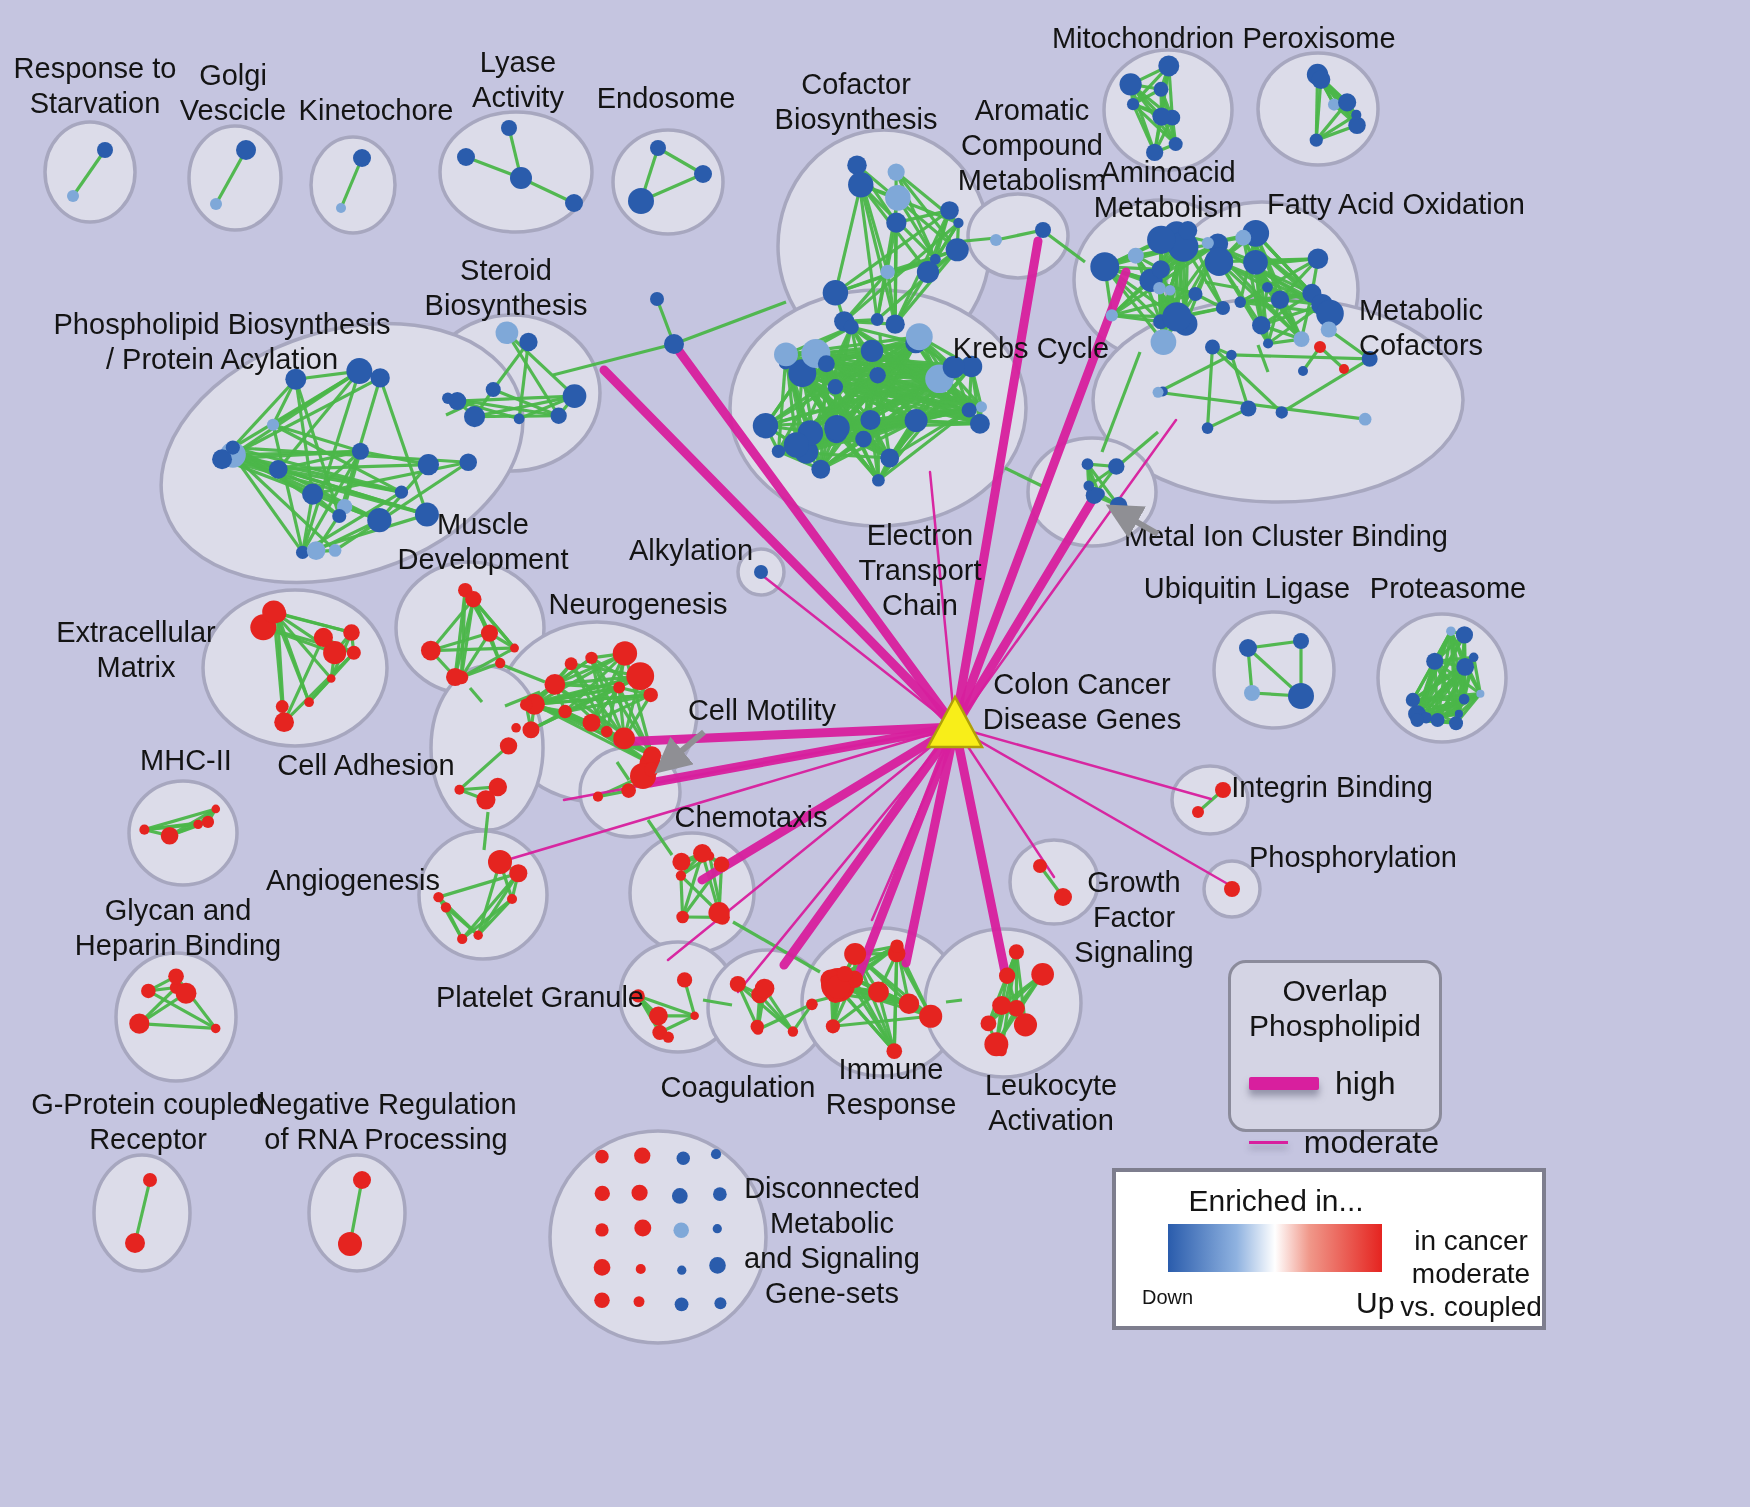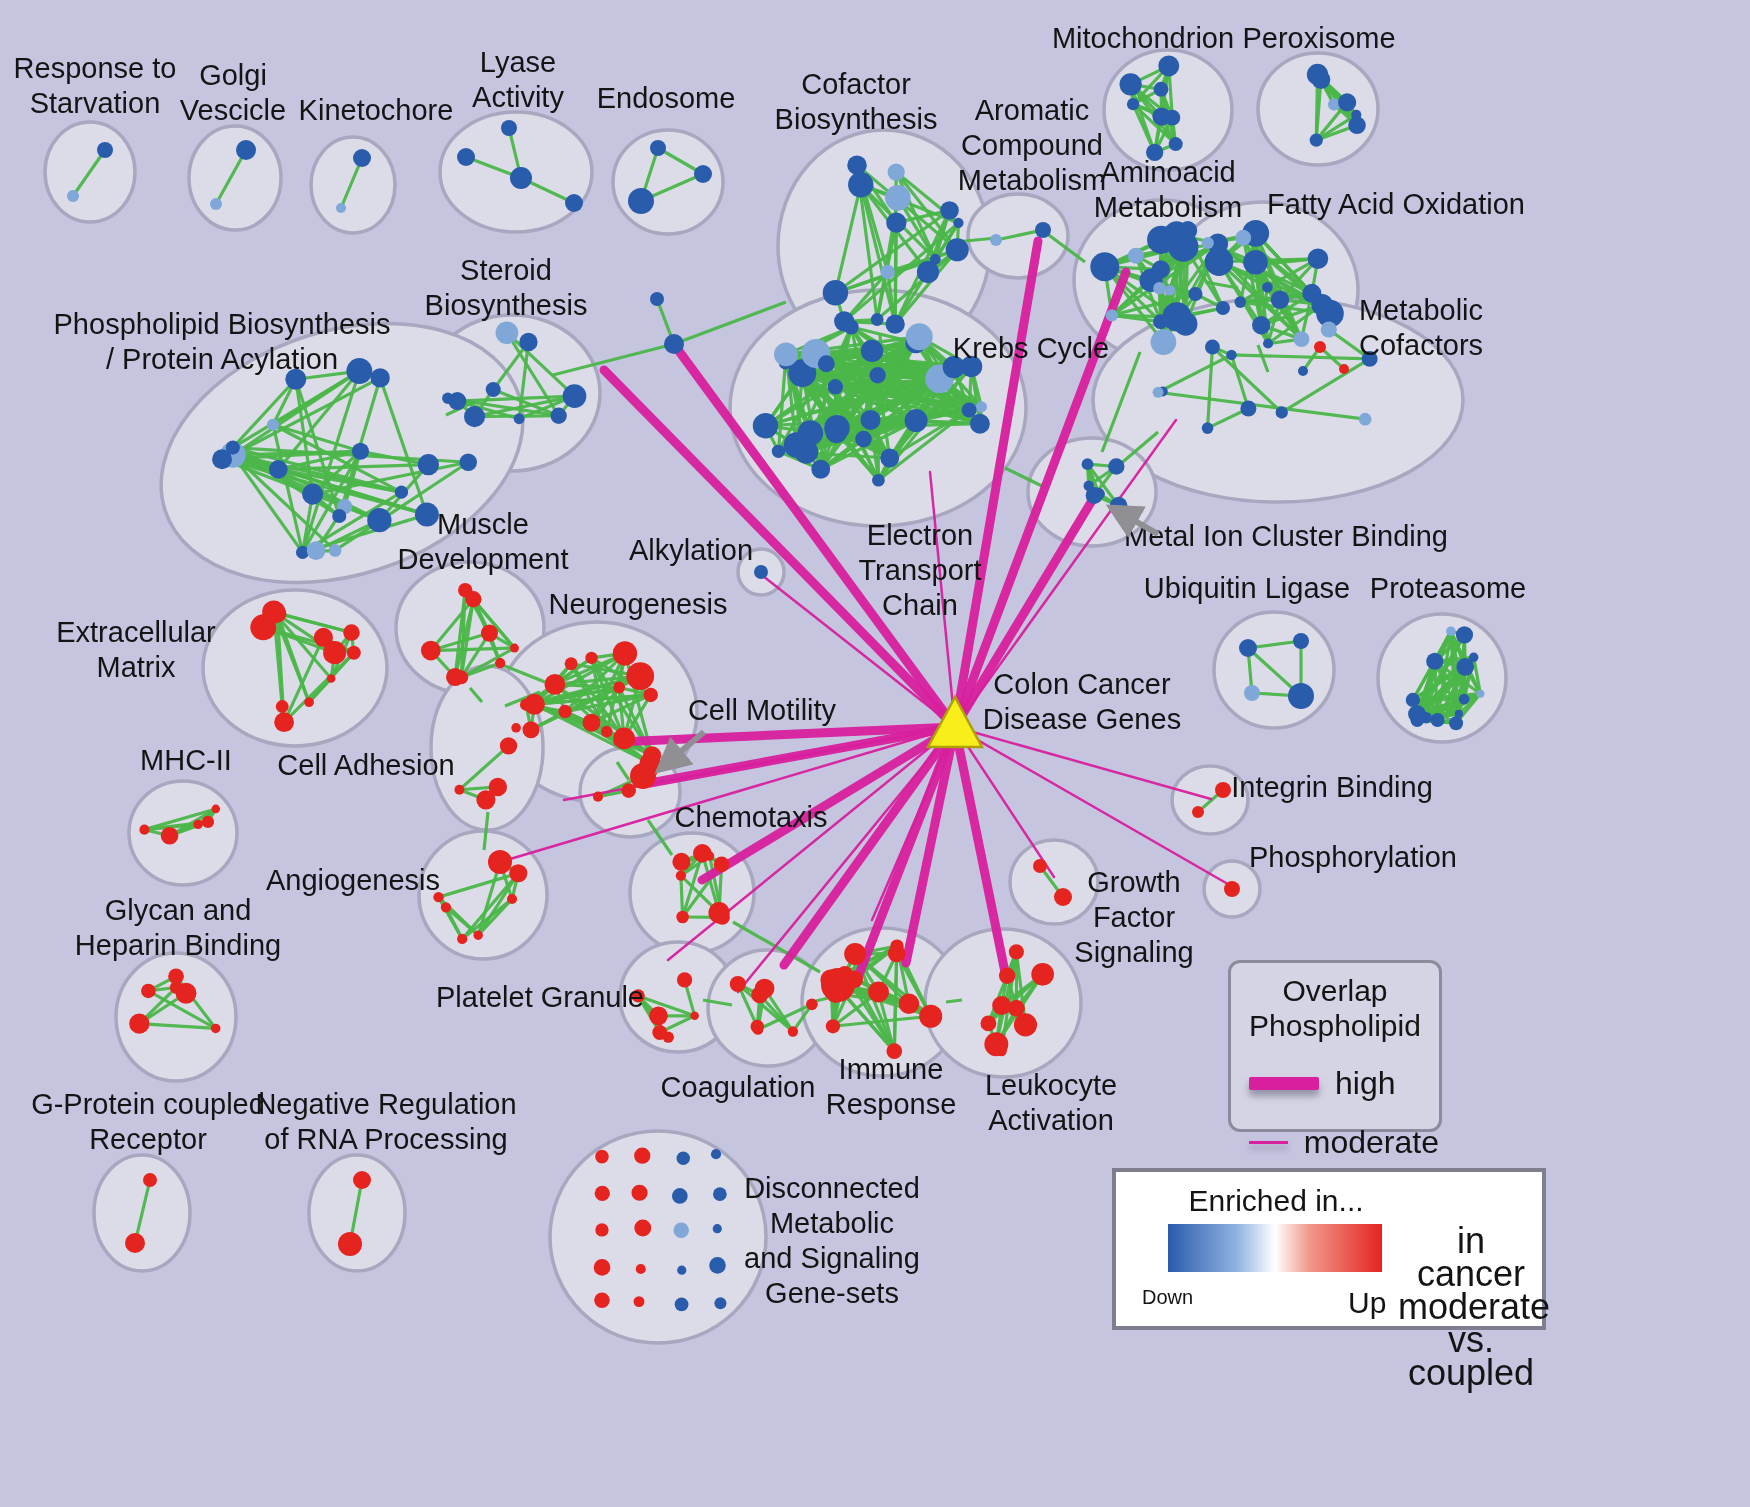--- a/index.html
+++ b/index.html
@@ -1,31 +1,31 @@
 <!DOCTYPE html>
 <html><head>
 <meta charset="utf-8">
 <style>
   *{margin:0;padding:0;box-sizing:border-box;}
   body{font-family:"Liberation Sans",sans-serif;}
   .stage{position:relative;width:1750px;height:1507px;overflow:hidden;}
   .stage svg{position:absolute;left:0;top:0;}
   svg text{font-family:"Liberation Sans",sans-serif;}
   .legend{position:absolute;color:#141414;}
-  .legend-overlap{left:1228px;top:960px;width:214px;height:172px;border:3px solid #8b8b9b;border-radius:12px;background:#d4d4e4;}
+  .legend-overlap{left:1228px;top:960px;width:214px;height:172px;border:3px solid #8b8b9b;border-radius:18px;background:#d4d4e4;}
   .legend-overlap .legend-title{margin-top:10px;text-align:center;font-size:30px;line-height:35px;}
   .legend-row{display:flex;align-items:center;gap:16px;padding-left:18px;margin-top:22px;font-size:32px;}
   .swatch-high{width:70px;height:13px;border-radius:2px;box-shadow:0 6px 7px rgba(95,95,120,0.55);}
   .swatch-moderate{width:70px;height:3px;box-shadow:0 5px 6px rgba(95,95,120,0.45);}
   .legend-enriched{left:1112px;top:1168px;width:434px;height:162px;border:4px solid #7e7e8e;background:#ffffff;}
   .enriched-title{position:absolute;left:0;top:12px;width:320px;text-align:center;font-size:30px;}
   .gradient-bar{position:absolute;left:52px;top:52px;width:214px;height:48px;}
   .down-label{position:absolute;left:26px;top:114px;font-size:20px;}
-  .up-label{position:absolute;left:232px;top:114px;font-size:30px;}
-  .enriched-note{position:absolute;left:282px;top:52px;width:146px;text-align:center;font-size:36px;line-height:33px;}
+  .up-label{position:absolute;left:240px;top:114px;font-size:30px;}
+  .enriched-note{position:absolute;left:282px;top:52px;width:146px;text-align:center;font-size:28px;line-height:33px;}
 </style>
 </head>
 <body>
 
 <div class="stage" id="stage" style="background: rgb(197, 197, 224);">
   <svg id="diagram" width="1750" height="1507" viewBox="0 0 1750 1507">
       <defs>
         <marker id="arrowG" viewBox="0 0 10 10" refX="8" refY="5" markerWidth="6" markerHeight="6" orient="auto-start-reverse">
           <path d="M0,0 L10,5 L0,10 z" fill="#8f8f94"></path>
         </marker>

